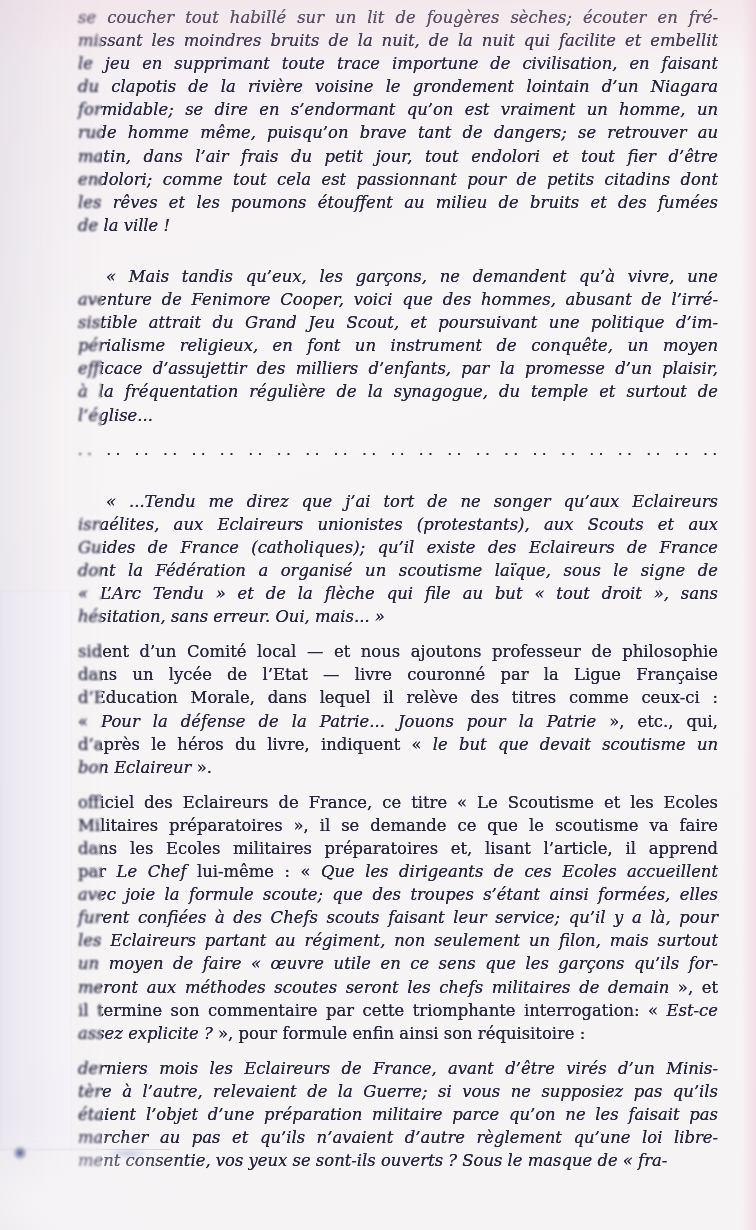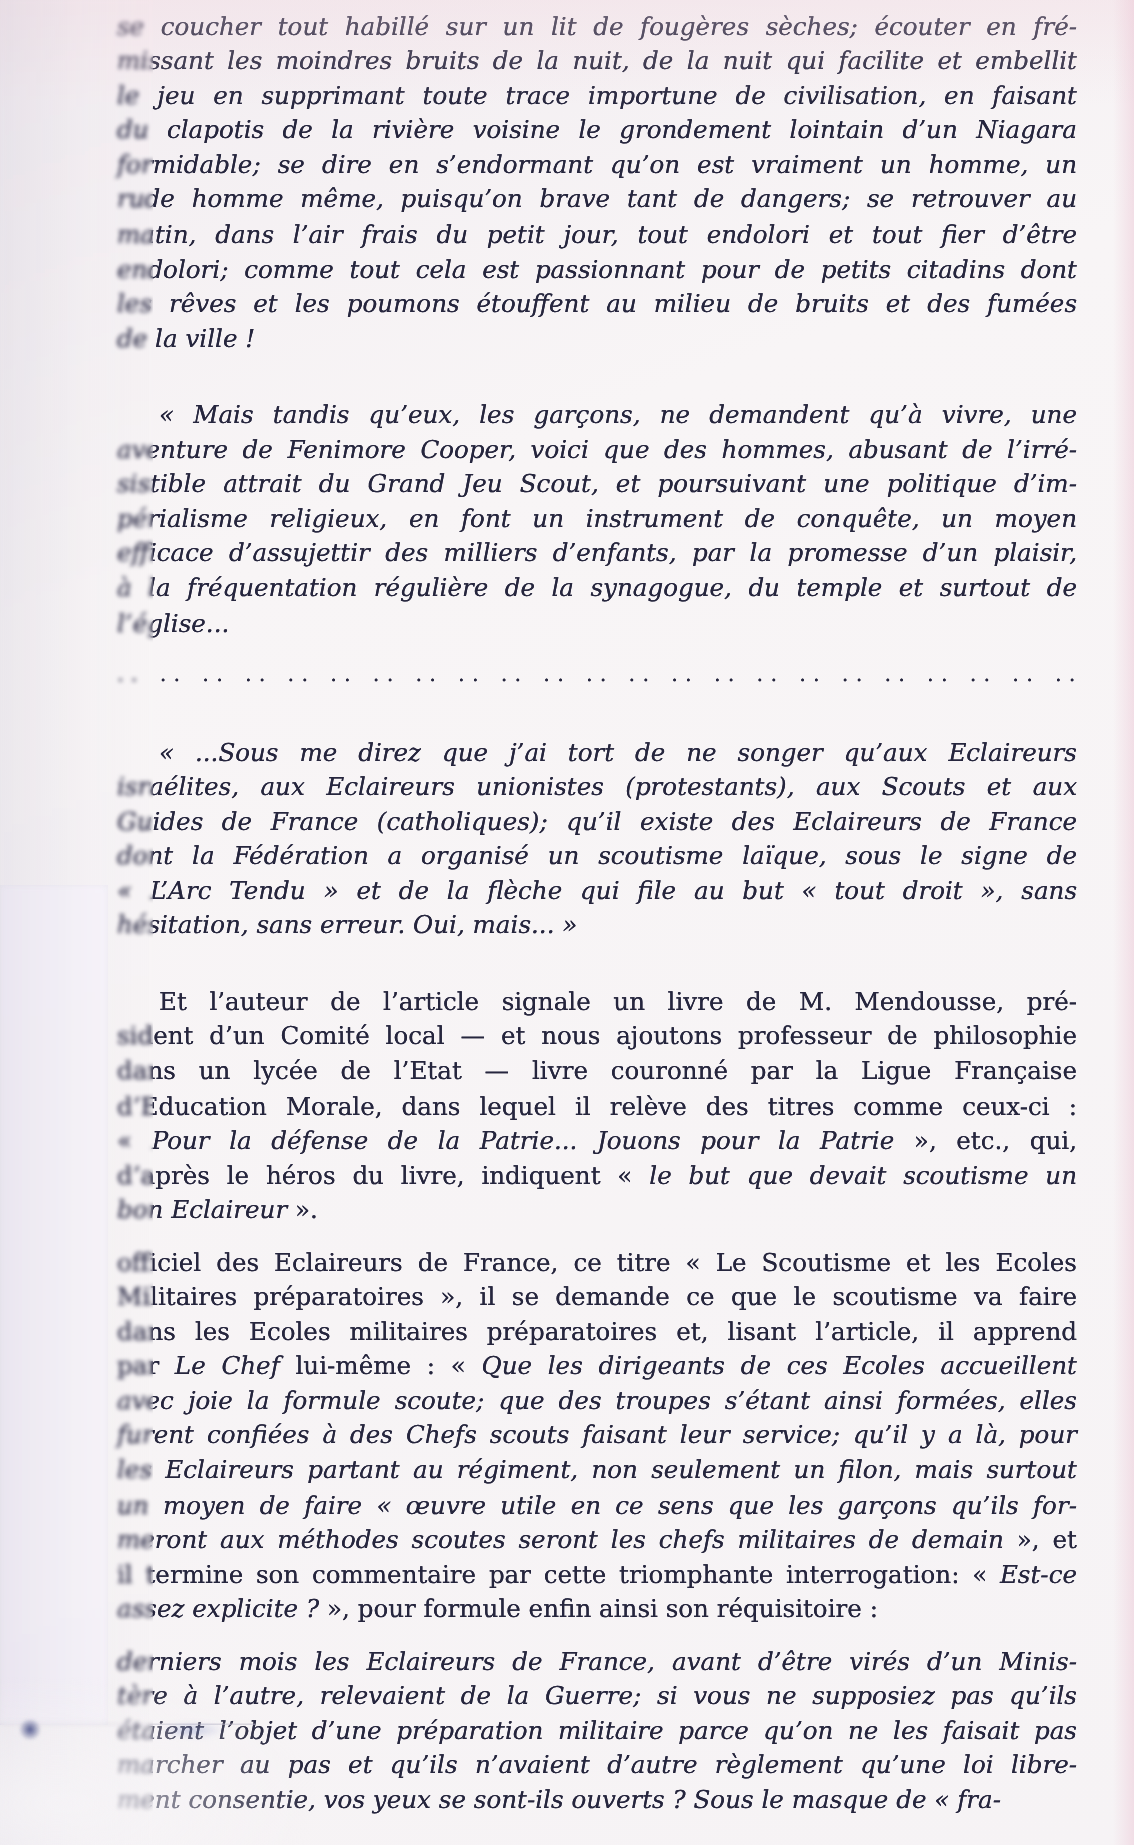--- a/index.html
+++ b/index.html
@@ -98,29 +98,28 @@
         <div class="line indent"><span class="i">« Mais tandis qu’eux, les garçons, ne demandent qu’à vivre, une</span></div>
         <div class="line"><span class="i">aventure de Fenimore Cooper, voici que des hommes, abusant de l’irré-</span></div>
         <div class="line"><span class="i">sistible attrait du Grand Jeu Scout, et poursuivant une politique d’im-</span></div>
         <div class="line"><span class="i">périalisme religieux, en font un instrument de conquête, un moyen</span></div>
         <div class="line"><span class="i">efficace d’assujettir des milliers d’enfants, par la promesse d’un plaisir,</span></div>
         <div class="line"><span class="i">à la fréquentation régulière de la synagogue, du temple et surtout de</span></div>
         <div class="line last"><span class="i">l’église...</span></div>
       </div>
     <div class="line dots">. . . . . . . . . . . . . . . . . . . . . . . . . . . . . . . . . . . . . . . . . . . . . .</div>
     <div class="para">
-        <div class="line indent"><span class="i">« ...Sous me direz que j’ai tort de ne songer qu’aux Eclaireurs</span></div>
+        <div class="line indent"><span class="i">« ...Tendu me direz que j’ai tort de ne songer qu’aux Eclaireurs</span></div>
         <div class="line"><span class="i">israélites, aux Eclaireurs unionistes (protestants), aux Scouts et aux</span></div>
         <div class="line"><span class="i">Guides de France (catholiques); qu’il existe des Eclaireurs de France</span></div>
         <div class="line"><span class="i">dont la Fédération a organisé un scoutisme laïque, sous le signe de</span></div>
         <div class="line"><span class="i">« L’Arc Tendu » et de la flèche qui file au but « tout droit », sans</span></div>
         <div class="line last"><span class="i">hésitation, sans erreur. Oui, mais... »</span></div>
       </div>
     <div class="para">
-        <div class="line indent"><span class="r">Et l’auteur de l’article signale un livre de M. Mendousse, pré-</span></div>
         <div class="line"><span class="r">sident d’un Comité local — et nous ajoutons professeur de philosophie</span></div>
         <div class="line"><span class="r">dans un lycée de l’Etat — livre couronné par la Ligue Française</span></div>
         <div class="line"><span class="r">d’Education Morale, dans lequel il relève des titres comme ceux-ci :</span></div>
         <div class="line"><span class="r">« </span><span class="i">Pour la défense de la Patrie... Jouons pour la Patrie</span><span class="r"> », etc., qui,</span></div>
         <div class="line"><span class="r">d’après le héros du livre, indiquent « </span><span class="i">le but que devait scoutisme un</span></div>
         <div class="line last"><span class="i">bon Eclaireur</span><span class="r"> ».</span></div>
       </div>
     <div class="para">
         <div class="line"><span class="r">officiel des Eclaireurs de France, ce titre « Le Scoutisme et les Ecoles</span></div>
         <div class="line"><span class="r">Militaires préparatoires », il se demande ce que le scoutisme va faire</span></div>

